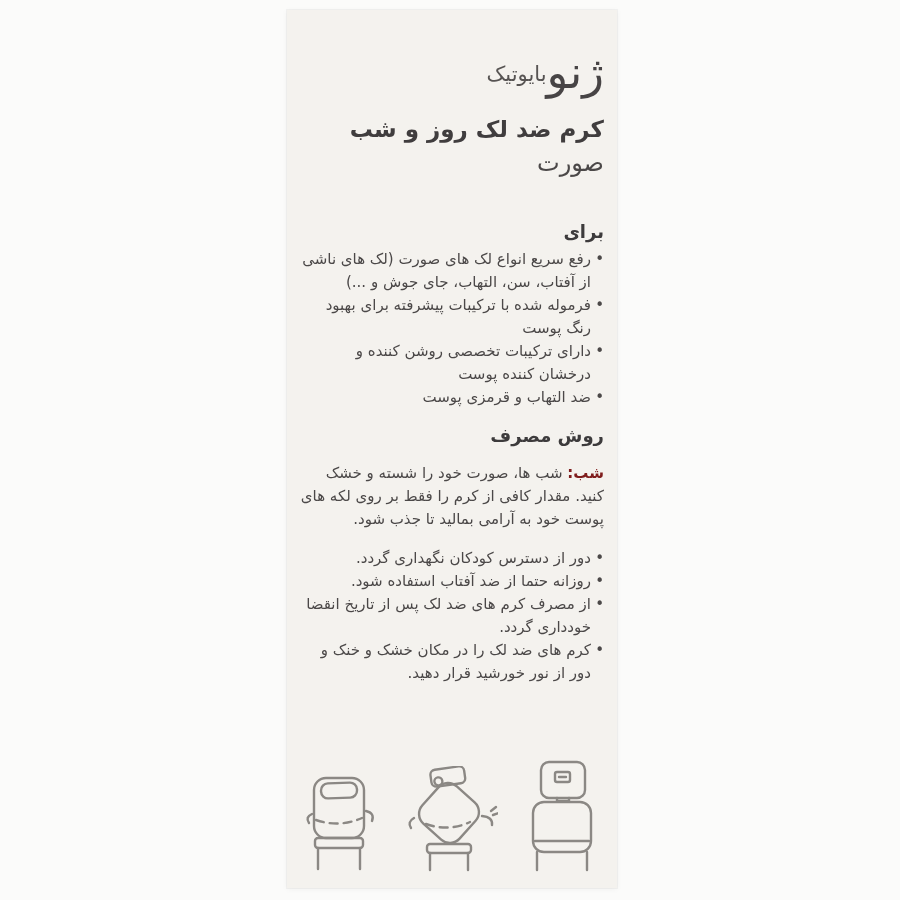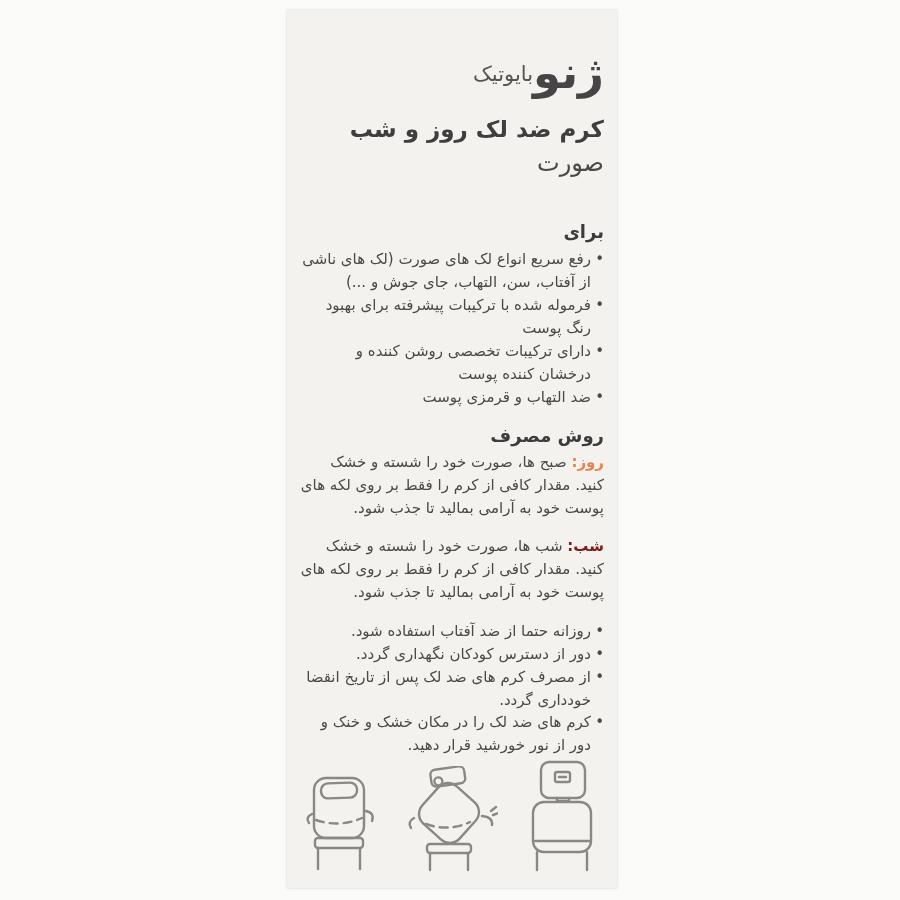--- a/index.html
+++ b/index.html
@@ -22,21 +22,21 @@
   }
   
   .logo {
     margin-top: 40px;
     text-align: right;
     white-space: nowrap;
     line-height: 1;
   }
   .logo-primary {
     font-size: 45px;
-    font-weight: bold;
+    font-weight: normal;
     color: #474445;
     letter-spacing: 1px;
     margin-top: 33px;
   }
   .logo-secondary {
     font-size: 21px;
     font-weight: normal;
     color: #575453;
     position: relative;
     top: -7px;
@@ -126,32 +126,28 @@
 
   <div class="section-heading benefits-heading">برای</div>
   <ul class="plain-list">
     <li>رفع سریع انواع لک های صورت (لک های ناشی از آفتاب، سن، التهاب، جای جوش و ...)</li>
     <li>فرموله شده با ترکیبات پیشرفته برای بهبود رنگ پوست</li>
     <li>دارای ترکیبات تخصصی روشن کننده و درخشان کننده پوست</li>
     <li>ضد التهاب و قرمزی پوست</li>
   </ul>
 
   <div class="section-heading usage-heading">روش مصرف</div>
-  <p class="usage-paragraph day">
-    <span class="inline-label day-label">روز:</span>
-    <span>صبح ها، صورت خود را شسته و خشک کنید. مقدار کافی از کرم را فقط بر روی لکه های پوست خود به آرامی بمالید تا جذب شود.</span>
-  </p>
   <p class="usage-paragraph night">
     <span class="inline-label night-label">شب:</span>
     <span>شب ها، صورت خود را شسته و خشک کنید. مقدار کافی از کرم را فقط بر روی لکه های پوست خود به آرامی بمالید تا جذب شود.</span>
   </p>
 
   <ul class="plain-list warnings-list">
+    <li>دور از دسترس کودکان نگهداری گردد.</li>
     <li>روزانه حتما از ضد آفتاب استفاده شود.</li>
-    <li>دور از دسترس کودکان نگهداری گردد.</li>
     <li>از مصرف کرم های ضد لک پس از تاریخ انقضا خودداری گردد.</li>
     <li>کرم های ضد لک را در مکان خشک و خنک و دور از نور خورشید قرار دهید.</li>
   </ul>
 
   <div class="figures-row">
 
     <svg width="92" height="98" viewBox="0 0 92 98">
       <rect class="sketch" x="22" y="4" width="50" height="60" rx="12"></rect>
       <rect class="sketch" x="29" y="9" width="36" height="15" rx="7" transform="rotate(-2 47 16)"></rect>
       <path class="sketch" d="M20,40 q-7,3 -3,9"></path>

